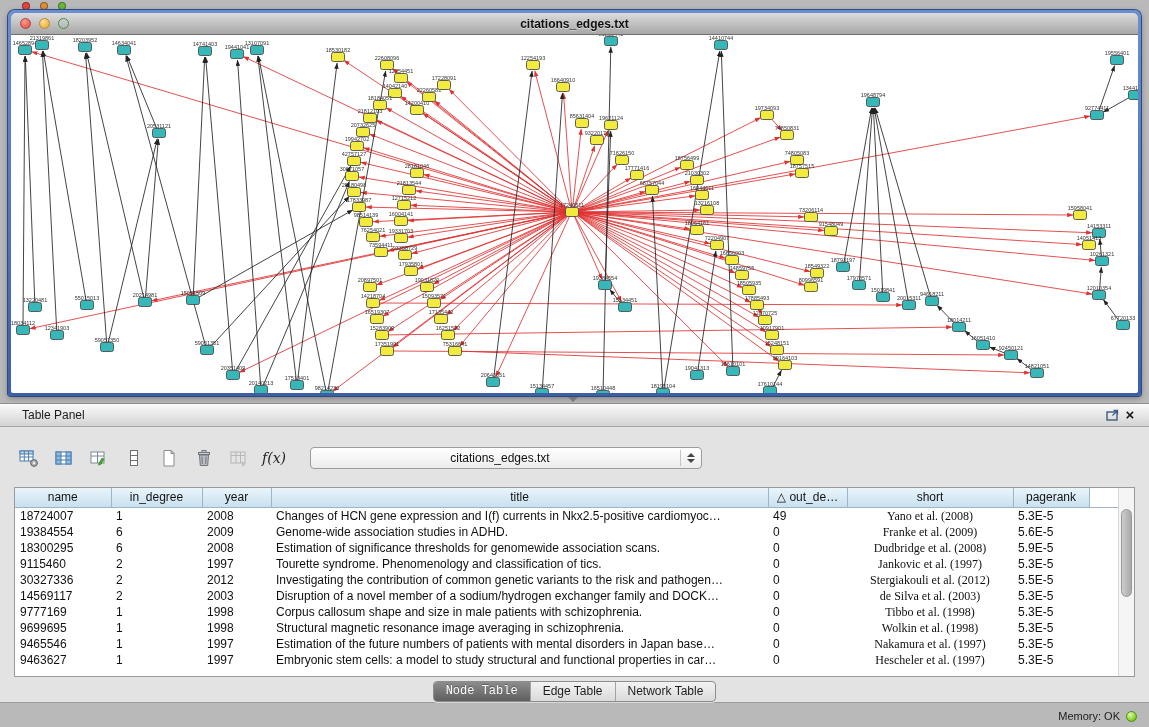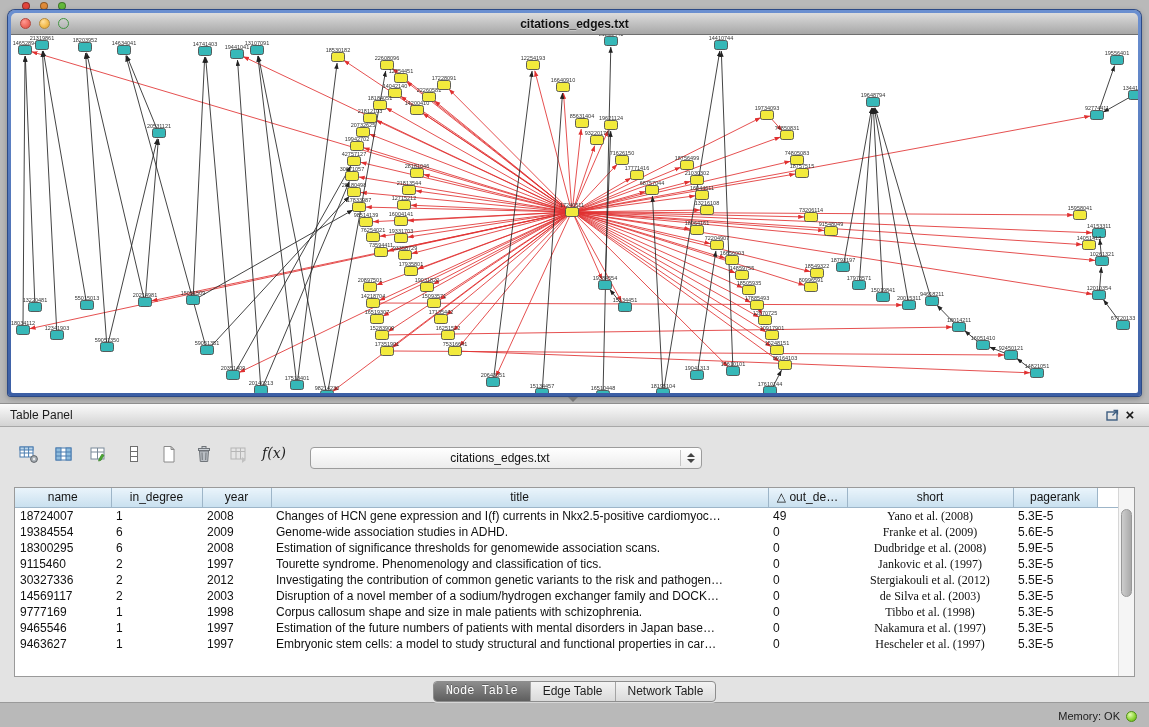--- a/index.html
+++ b/index.html
@@ -40,27 +40,27 @@
 
   
   .table-panel{
     position:absolute;left:0;top:403px;width:1149px;height:300px;box-sizing:border-box;
     background:#e3e3e3;border-top:1px solid #8e8e8e;border-bottom:1px solid #9a9a9a;
   }
   .panel-header{
     height:22px;display:flex;align-items:center;padding:0 10px;
     background:linear-gradient(#fbfbfb,#d3d3d3);border-bottom:1px solid #a8a8a8;
   }
-  .panel-header .ph-title{font-size:12px;color:#1c1c1c;}
+  .panel-header .ph-title{font-size:12px;color:#1c1c1c;margin-left:12px;}
   .panel-header .spacer{flex:1;}
   .ph-btn{display:flex;align-items:center;justify-content:center;width:18px;height:18px;cursor:default;}
   .ph-close{font-size:15px;font-weight:bold;color:#1a1a1a;line-height:14px;}
 
   .toolbar{position:absolute;top:36px;left:16px;height:36px;display:flex;align-items:center;gap:9px;}
-  .ico-btn{width:26px;height:26px;display:flex;justify-content:center;}
+  .ico-btn{width:26px;height:26px;display:flex;align-items:center;justify-content:center;}
   .fx{font-family:"DejaVu Serif",serif;font-style:italic;font-size:14px;color:#222;}
   .combo{
     width:392px;height:22px;margin-left:14px;box-sizing:border-box;
     background:linear-gradient(#ffffff,#ececec);border:1px solid #9c9c9c;border-radius:4px;
     display:flex;align-items:center;padding:0 6px 0 9px;font-size:12px;color:#111;
   }
   .combo .cb-text{flex:1;text-align:center;}
   .stepper{display:flex;flex-direction:column;align-items:center;gap:2px;padding-left:6px;border-left:1px solid #c4c4c4;height:16px;justify-content:center;}
   .tri-up{width:0;height:0;border-left:4px solid transparent;border-right:4px solid transparent;border-bottom:4px solid #444;}
   .tri-down{width:0;height:0;border-left:4px solid transparent;border-right:4px solid transparent;border-top:4px solid #444;}
@@ -80,21 +80,21 @@
   table.grid td{
     height:16px;line-height:16px;padding:0 5px;color:#101010;white-space:nowrap;overflow:hidden;box-sizing:border-box;
   }
   table.grid td:nth-child(6){text-align:center;font-family:Liberation Serif, serif;}
   table.grid th:nth-child(1),table.grid td:nth-child(1){width:96px;}
   table.grid th:nth-child(2),table.grid td:nth-child(2){width:91px;}
   table.grid th:nth-child(3),table.grid td:nth-child(3){width:69px;}
   table.grid th:nth-child(4),table.grid td:nth-child(4){width:497px;}
   table.grid th:nth-child(5),table.grid td:nth-child(5){width:79px;}
   table.grid th:nth-child(6),table.grid td:nth-child(6){width:166px;}
-  table.grid th:nth-child(7),table.grid td:nth-child(7){width:84px;}
+  table.grid th:nth-child(7),table.grid td:nth-child(7){width:76px;}
 
   .vscroll{position:absolute;right:0;top:0;bottom:0;width:15px;background:#f5f5f5;border-left:1px solid #d6d6d6;}
   .vthumb{position:absolute;left:2px;right:2px;top:21px;height:86px;border-radius:6px;
     background:linear-gradient(90deg,#cdcdcd,#a9a9a9);border:1px solid #989898;}
 
   .tabs{position:absolute;top:277px;left:0;width:100%;display:flex;justify-content:center;}
   .tabset{display:flex;border:1px solid #8d8d8d;border-radius:4px;overflow:hidden;background:linear-gradient(#f3f3f3,#dadada);box-shadow:0 1px 0 rgba(255,255,255,.6);}
   .tab{padding:2px 12px;font-size:12px;color:#1e1e1e;border-left:1px solid #a3a3a3;line-height:15px;}
   .tab:first-child{border-left:none;font-family:Liberation Mono, monospace;}
   .tab.active{background:linear-gradient(#8d8d8d,#5e5e5e);color:#fff;text-shadow:0 -1px 0 rgba(0,0,0,.3);}
@@ -899,20 +899,30 @@
             <td>9777169</td>
             <td>1</td>
             <td>1998</td>
             <td>Corpus callosum shape and size in male patients with schizophrenia.</td>
             <td>0</td>
             <td>Tibbo et al. (1998)</td>
             <td>5.3E-5</td>
             <td></td>
           </tr>
           <tr>
+            <td>9699695</td>
+            <td>1</td>
+            <td>1998</td>
+            <td>Structural magnetic resonance image averaging in schizophrenia.</td>
+            <td>0</td>
+            <td>Wolkin et al. (1998)</td>
+            <td>5.3E-5</td>
+            <td></td>
+          </tr>
+          <tr>
             <td>9465546</td>
             <td>1</td>
             <td>1997</td>
             <td>Estimation of the future numbers of patients with mental disorders in Japan base…</td>
             <td>0</td>
             <td>Nakamura et al. (1997)</td>
             <td>5.3E-5</td>
             <td></td>
           </tr>
           <tr>

